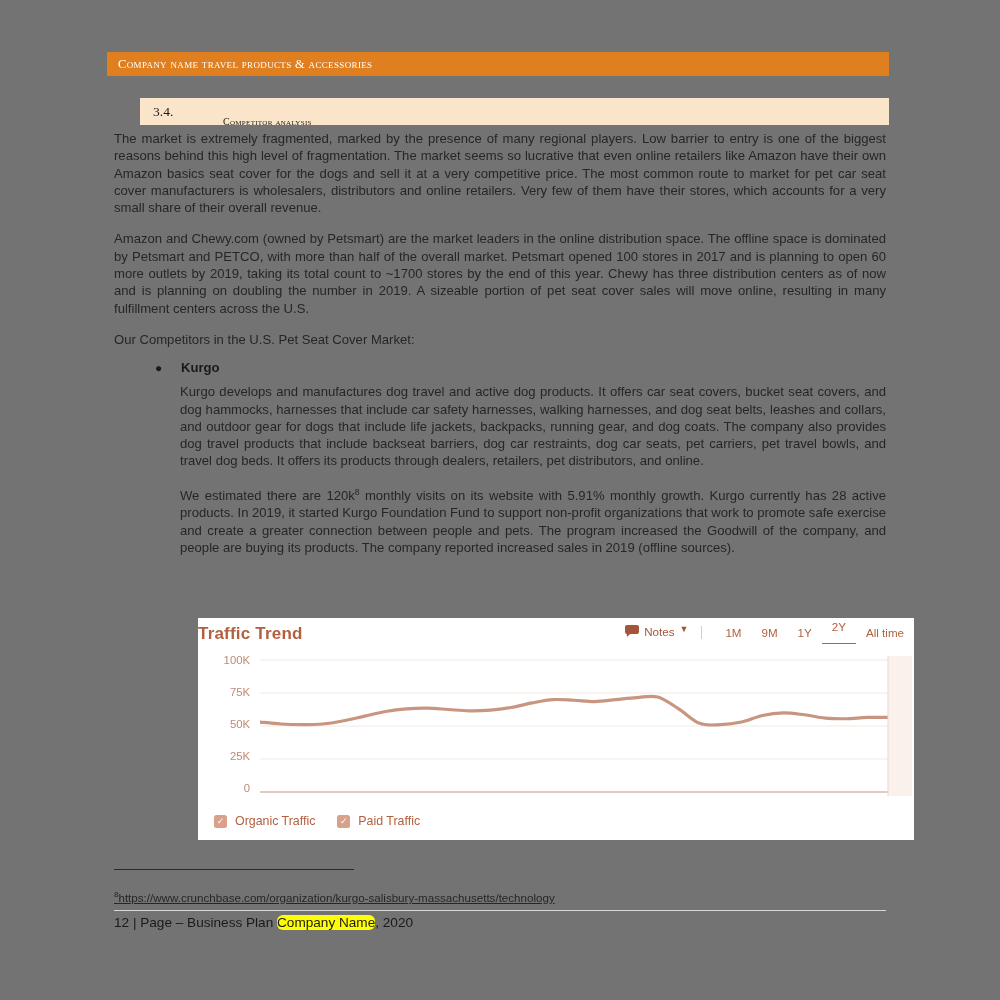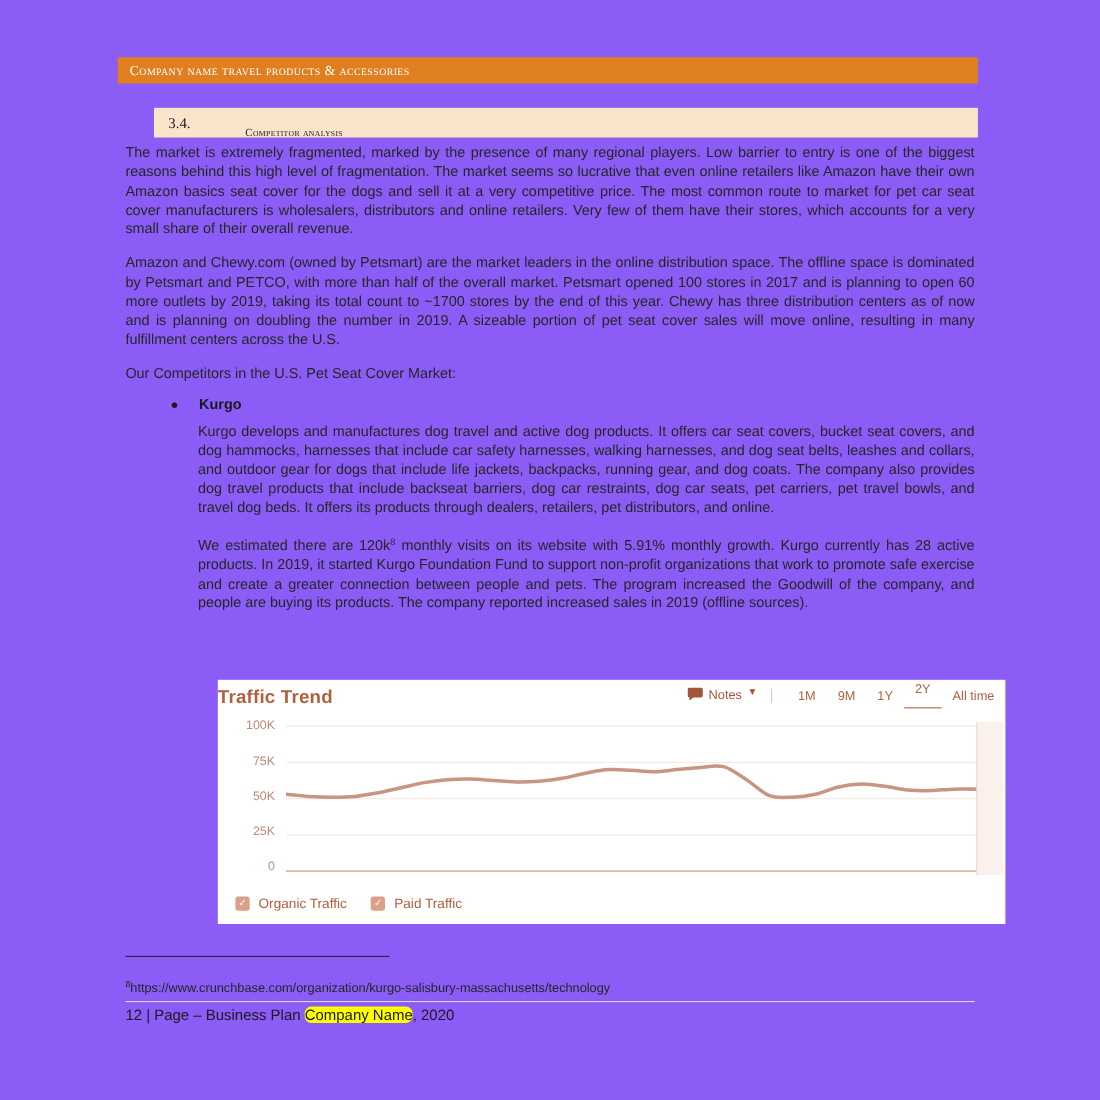--- a/index.html
+++ b/index.html
@@ -14,21 +14,21 @@
     color: #231f20;
     position: relative;
     overflow: hidden;
   }
 
   .page {
     position: absolute;
     left: 0; top: 0;
     width: 1000px;
     height: 1000px;
-    background: #8b5cf6;
+    background: #737373;
   }
 
   
   .doc-header {
     position: absolute;
     left: 107px;
     top: 52px;
     width: 782px;
     height: 24px;
     background: #E07F1F;
@@ -243,20 +243,21 @@
     height: 1px;
     background: #2a2a2a;
   }
   .fn-text {
     position: absolute;
     left: 114px;
     top: 890px;
     font-size: 11.6px;
     color: #262626;
     white-space: nowrap;
+    text-decoration: underline;
   }
   .fn-text sup { font-size: 8px; vertical-align: super; }
   .footer-rule {
     position: absolute;
     left: 114px;
     top: 910px;
     width: 772px;
     height: 1px;
     background: #d8d8d8;
   }

